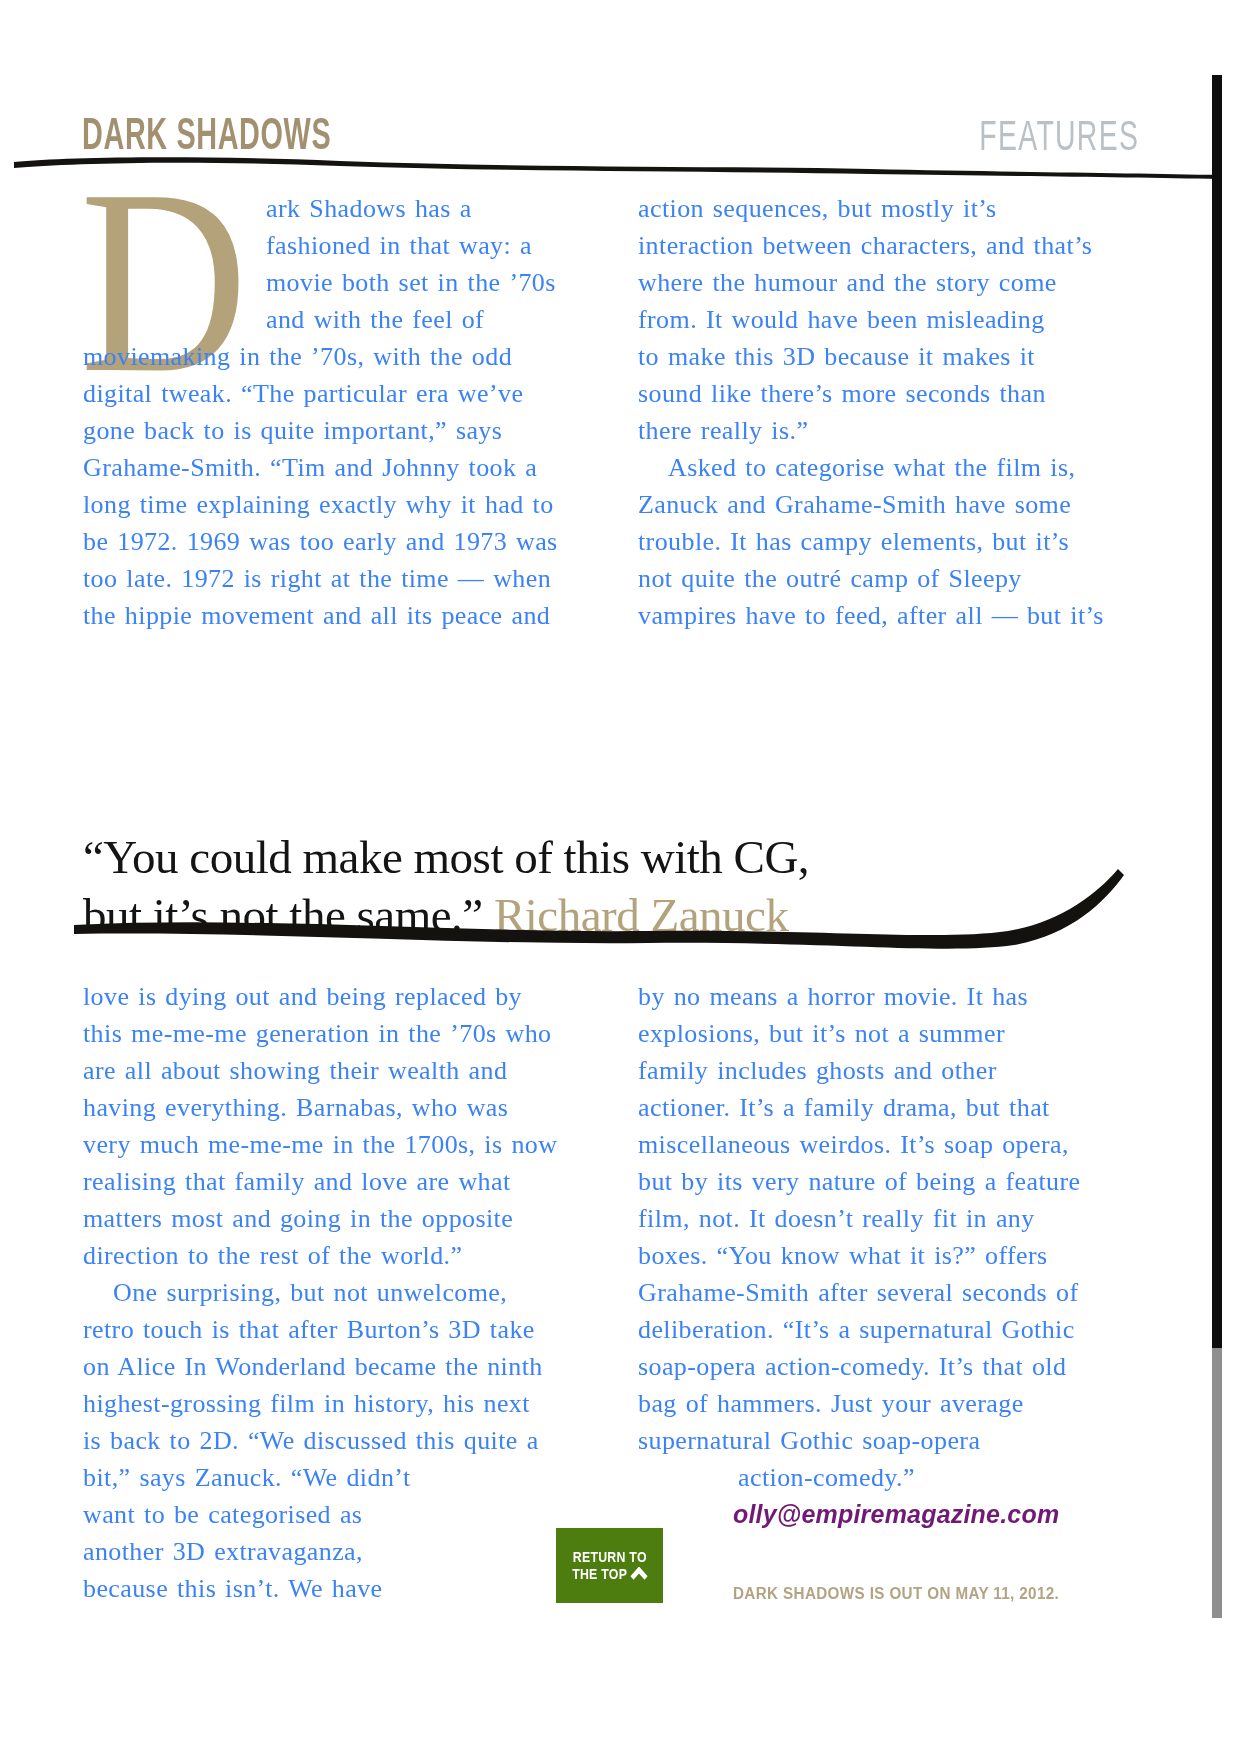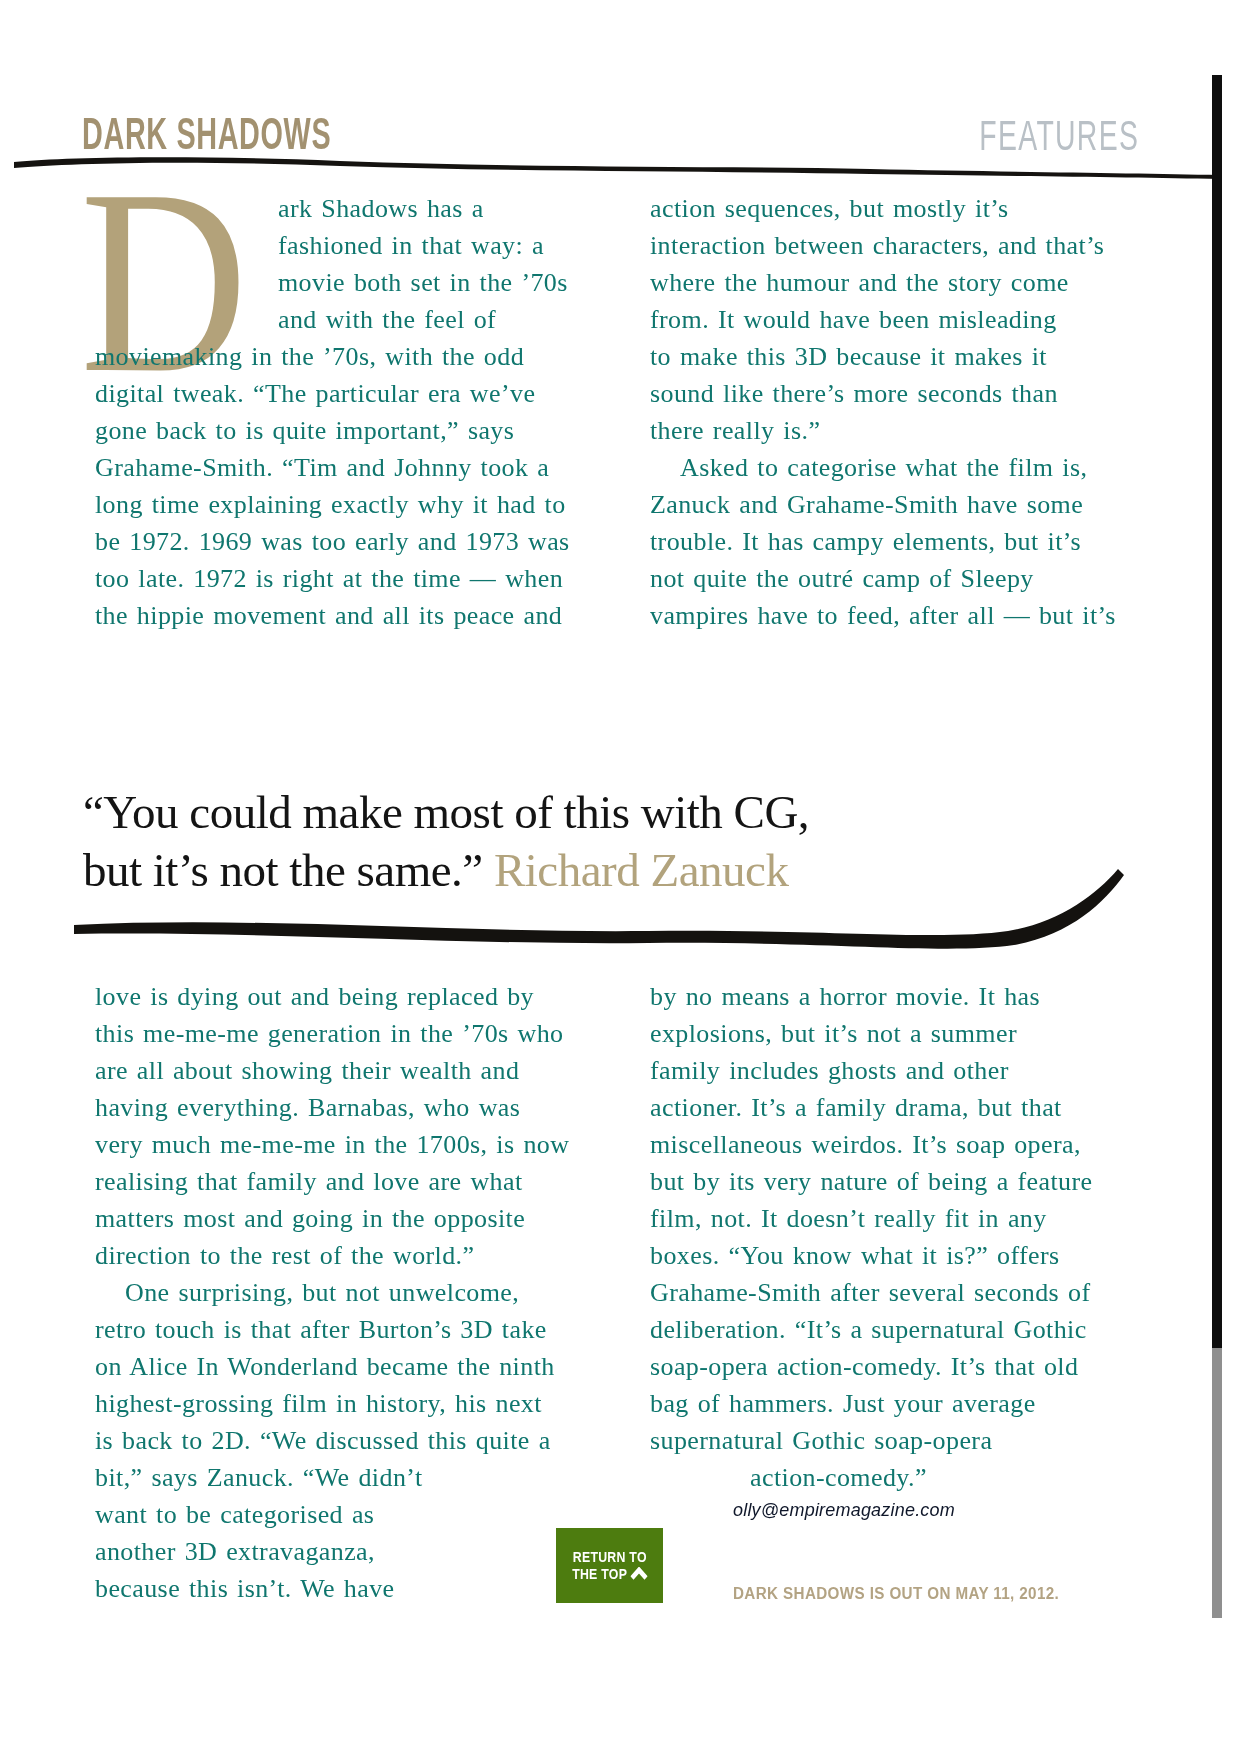--- a/index.html
+++ b/index.html
@@ -15,47 +15,47 @@
     font-family:"Liberation Sans",sans-serif;font-weight:400;font-size:43px;line-height:1;
     color:#b9c0c6;letter-spacing:2px;white-space:nowrap;
     transform:scaleX(0.66);transform-origin:right top;}
   .rule-svg{position:absolute;left:10px;top:148px;}
 
   
   .edge-black{position:absolute;left:1212px;top:75px;width:10px;height:1273px;background:#0e0e0e;}
   .edge-gray{position:absolute;left:1212px;top:1348px;width:10px;height:270px;background:#8f8f8f;}
 
   
-  .col{position:absolute;font-size:26px;line-height:37px;color:#0f766e;
-       letter-spacing:0.4px;word-spacing:2px;margin-left:12px;}
+  .col{position:absolute;font-size:26px;line-height:37px;color:#3b82f6;
+       letter-spacing:0.4px;word-spacing:2px;}
   .col .line{white-space:nowrap;height:37px;}
   .dropcap-offset{padding-left:183px;}
   .p-indent{padding-left:30px;}
   .center-indent{padding-left:100px;}
 
   .drop-cap{position:absolute;left:80px;top:149px;font-size:264px;line-height:1;
     color:#b3a27a;font-family:"Liberation Serif",serif;
     transform:scaleX(0.88);transform-origin:left top;}
 
   
-  .pull-quote{position:absolute;left:83px;top:783px;font-size:47px;line-height:58px;
+  .pull-quote{position:absolute;left:83px;top:828px;font-size:47px;line-height:58px;
     color:#141414;letter-spacing:-0.5px;white-space:nowrap;}
   .pull-quote .attribution{color:#b2a37d;}
   .swoosh-svg{position:absolute;left:58px;top:855px;}
 
   
   .return-btn{position:absolute;left:556px;top:1528px;width:107px;height:75px;
     background:#4d7c0f;color:#ffffff;cursor:pointer;
     font-family:"Liberation Sans",sans-serif;font-weight:700;font-size:14px;line-height:17px;
     display:flex;align-items:center;justify-content:center;text-align:center;}
   .return-btn .btn-inner{transform:scaleX(0.88);transform-origin:center;letter-spacing:0.3px;white-space:nowrap;}
   .return-btn svg{vertical-align:-1px;margin-left:3px;}
   .email{position:absolute;left:733px;top:1500px;
-    font-family:"Liberation Sans",sans-serif;font-style:italic;font-weight:400;
-    font-size:18px;color:#0f172a;letter-spacing:0.2px;cursor:pointer;}
+    font-family:"Liberation Sans",sans-serif;font-style:italic;font-weight:700;
+    font-size:25px;color:#701a75;letter-spacing:0.2px;cursor:pointer;}
   .release{position:absolute;left:733px;top:1585px;
     font-family:"Liberation Sans",sans-serif;font-weight:700;font-size:16px;
     color:#b3a383;letter-spacing:0.4px;white-space:nowrap;
     transform:scaleX(0.95);transform-origin:left top;}
 </style>
 </head>
 <body>
 
 <div class="page">
 

